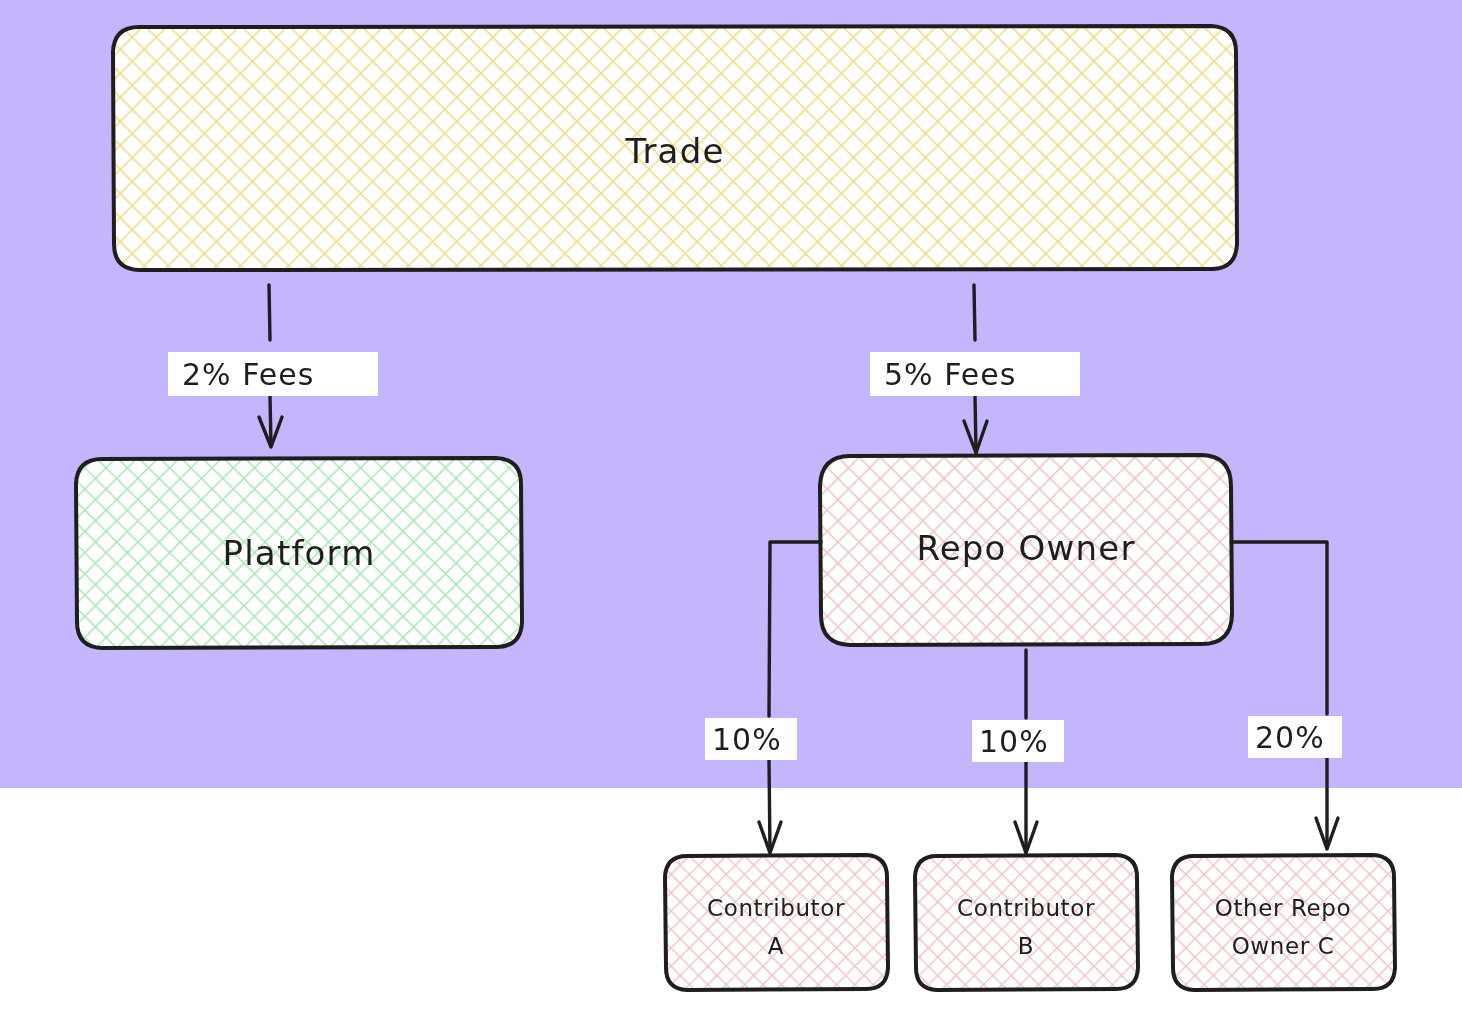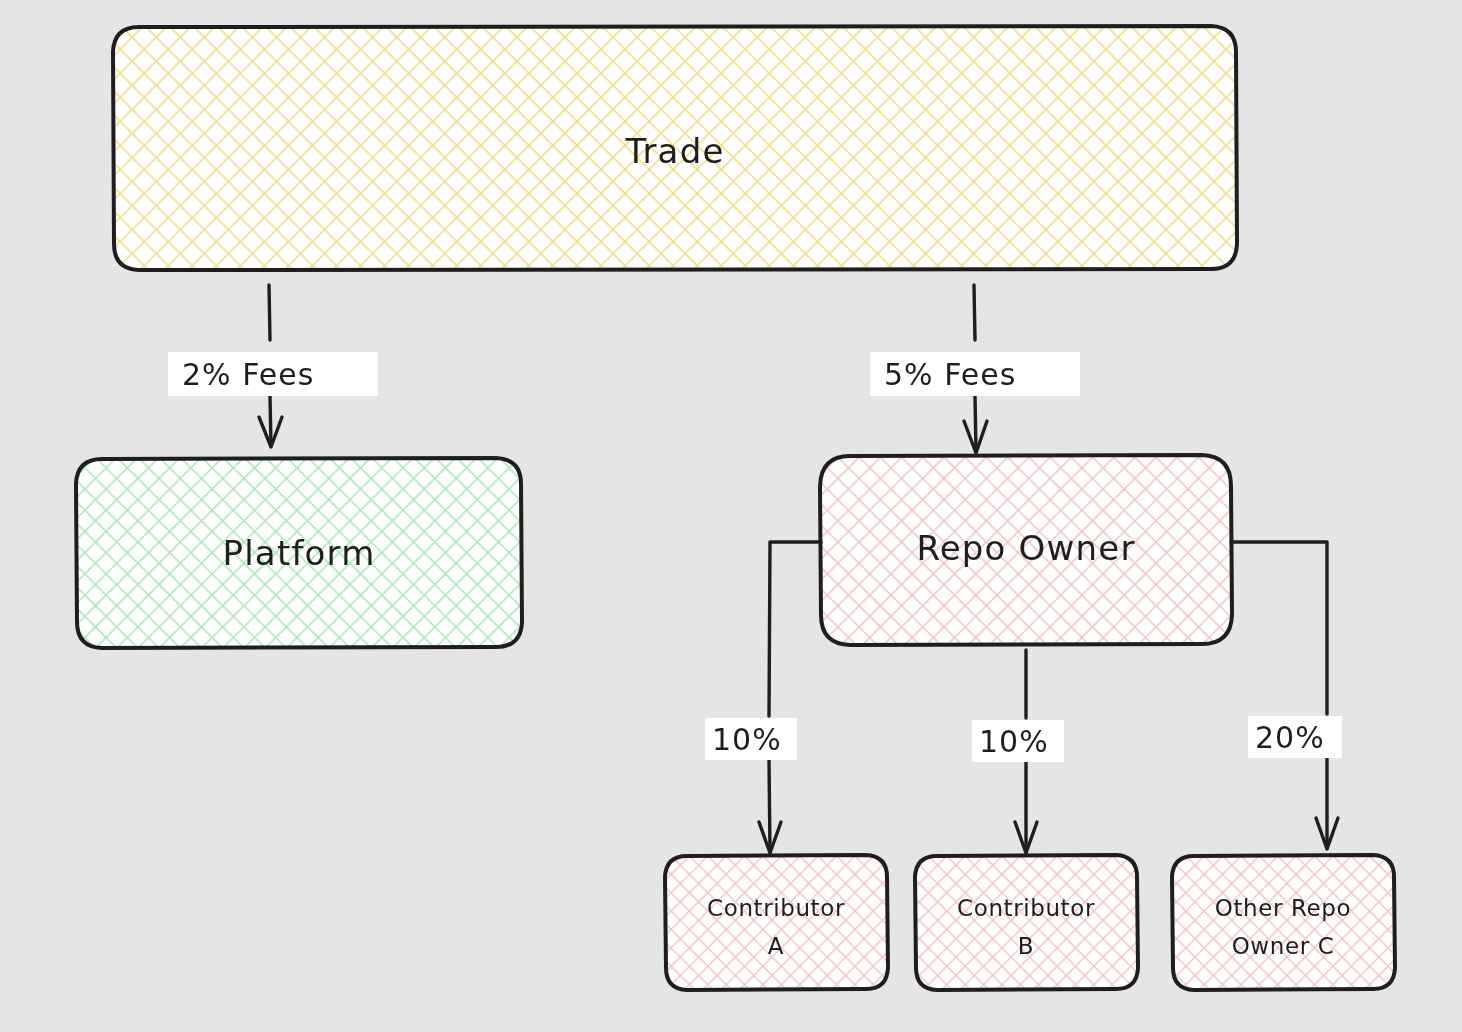--- a/index.html
+++ b/index.html
@@ -10,22 +10,22 @@
   }
   body {
     width: 1462px;
     height: 1032px;
     overflow: hidden;
     font-family: "DejaVu Sans", sans-serif;
   }
   #diagram-root {
     position: relative;
     width: 1462px;
-    height: 1032px;
-    background: #e5e5e5;
+    height: 788px;
+    background: #c4b5fd;
   }
   #diagram-svg {
     position: absolute;
     top: 0;
     left: 0;
     width: 1462px;
     height: 1032px;
   }
   text {
     font-family: "DejaVu Sans", sans-serif;

